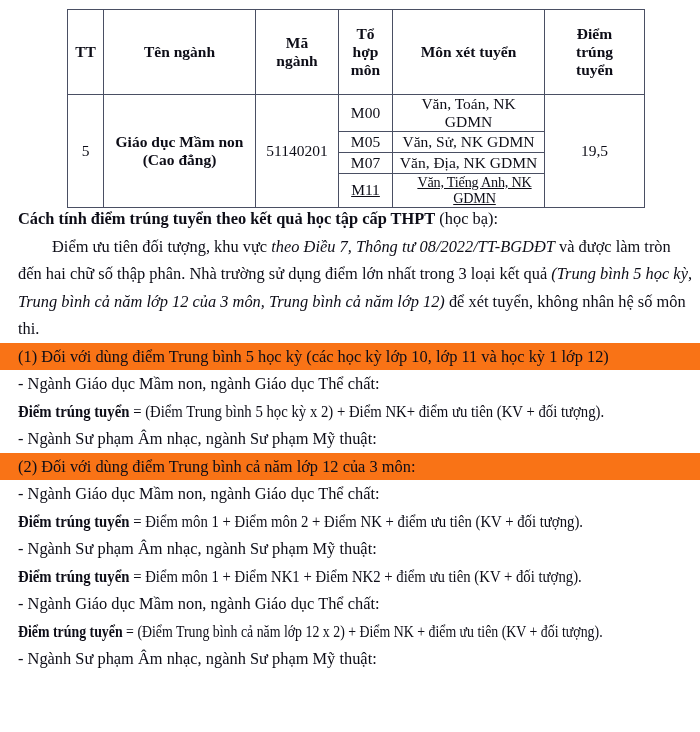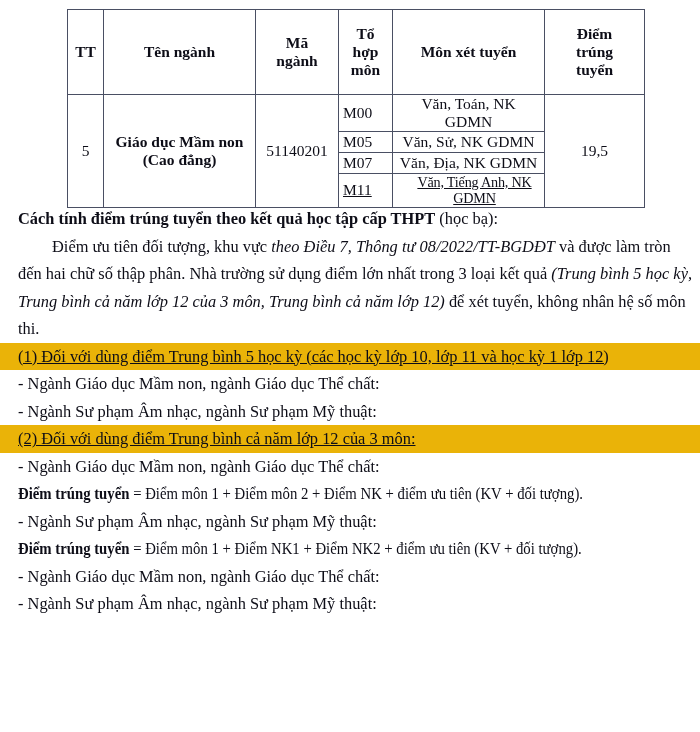--- a/index.html
+++ b/index.html
@@ -73,20 +73,21 @@
   td.mon-cell {
     text-align: center;
     font-size: 15.3px;
   }
   td.mon-cell.tight {
     font-size: 14.2px;
     letter-spacing: -0.2px;
     padding-left: 16px;
   }
   td.to-cell {
+    text-align: center;
     font-size: 15.3px;
   }
 
   
   .body-text {
     position: absolute;
     left: 0;
     top: 205px;
     width: 700px;
   }
@@ -101,22 +102,21 @@
   p.wrapline {
     margin: 0;
     padding: 0 6px 0 18px;
     font-size: 16.4px;
     line-height: 27.5px;
     color: #0d0d17;
   }
   .indent { padding-left: 52px; }
   .indent-dash { padding-left: 46px; }
   .hl {
-    background: #eab308;
-    text-decoration: underline;
+    background: #f97316;
   }
   b, strong { font-weight: bold; }
   i, em { }
   .cond-strong {
     display: inline-block;
     transform: scaleX(0.90);
     transform-origin: left center;
     white-space: nowrap;
   }
 </style>
@@ -185,25 +185,27 @@
   </div>
 
   <div class="body-text">
 
     <p class="wrapline"><b>Cách tính điểm trúng tuyển theo kết quả học tập cấp THPT</b><span> (học bạ):</span></p>
 
     <p class="wrapline" style="text-indent:34px;"><span>Điểm ưu tiên đối tượng, khu vực </span><i>theo Điều 7, Thông tư 08/2022/TT-BGDĐT</i><span> và được làm tròn đến hai chữ số thập phân. Nhà trường sử dụng điểm lớn nhất trong 3 loại kết quả </span><i>(Trung bình 5 học kỳ, Trung bình cả năm lớp 12 của 3 môn, Trung bình cả năm lớp 12)</i><span> để xét tuyển, không nhân hệ số môn thi.</span></p>
 
     <p class="line hl indent">(1) Đối với dùng điểm Trung bình 5 học kỳ (các học kỳ lớp 10, lớp 11 và học kỳ 1 lớp 12)</p>
     <p class="line indent-dash">- Ngành Giáo dục Mầm non, ngành Giáo dục Thể chất:</p>
+    <p class="line indent-dash"><span class="cond-strong"><b>Điểm trúng tuyển</b><span> = (Điểm Trung bình 5 học kỳ x 2) + Điểm NK+ điểm ưu tiên (KV + đối tượng).</span></span></p>
     <p class="line indent-dash">- Ngành Sư phạm Âm nhạc, ngành Sư phạm Mỹ thuật:</p>
 
     <p class="line hl indent">(2) Đối với dùng điểm Trung bình cả năm lớp 12 của 3 môn:</p>
     <p class="line indent-dash">- Ngành Giáo dục Mầm non, ngành Giáo dục Thể chất:</p>
     <p class="line indent-dash"><span class="cond-strong"><b>Điểm trúng tuyển</b><span> = Điểm môn 1 + Điểm môn 2 + Điểm NK + điểm ưu tiên (KV + đối tượng).</span></span></p>
     <p class="line indent-dash">- Ngành Sư phạm Âm nhạc, ngành Sư phạm Mỹ thuật:</p>
     <p class="line indent-dash"><span class="cond-strong"><b>Điểm trúng tuyển</b><span> = Điểm môn 1 + Điểm NK1 + Điểm NK2 + điểm ưu tiên (KV + đối tượng).</span></span></p>
 
     <p class="line indent-dash">- Ngành Giáo dục Mầm non, ngành Giáo dục Thể chất:</p>
+    <p class="line indent-dash"><span class="cond-strong" style="transform:scaleX(0.845);"><b>Điểm trúng tuyển</b><span> = (Điểm Trung bình cả năm lớp 12 x 2) + Điểm NK + điểm ưu tiên (KV + đối tượng).</span></span></p>
     <p class="line indent-dash">- Ngành Sư phạm Âm nhạc, ngành Sư phạm Mỹ thuật:</p>
 
   </div>
 </div>
 
 </body></html>

